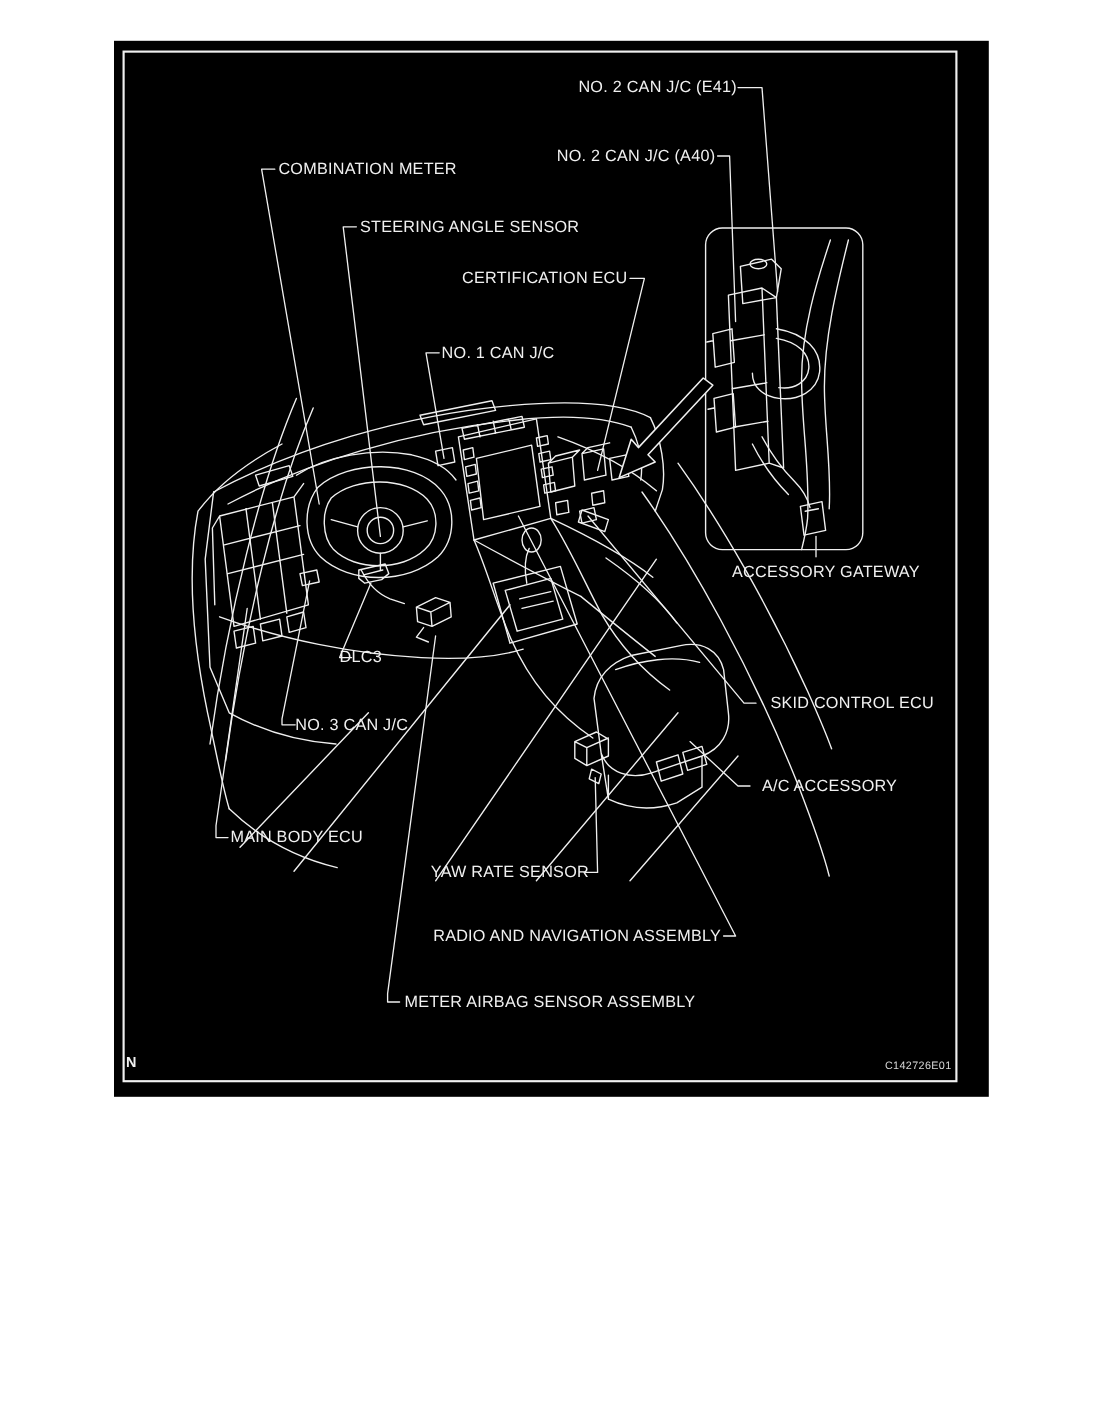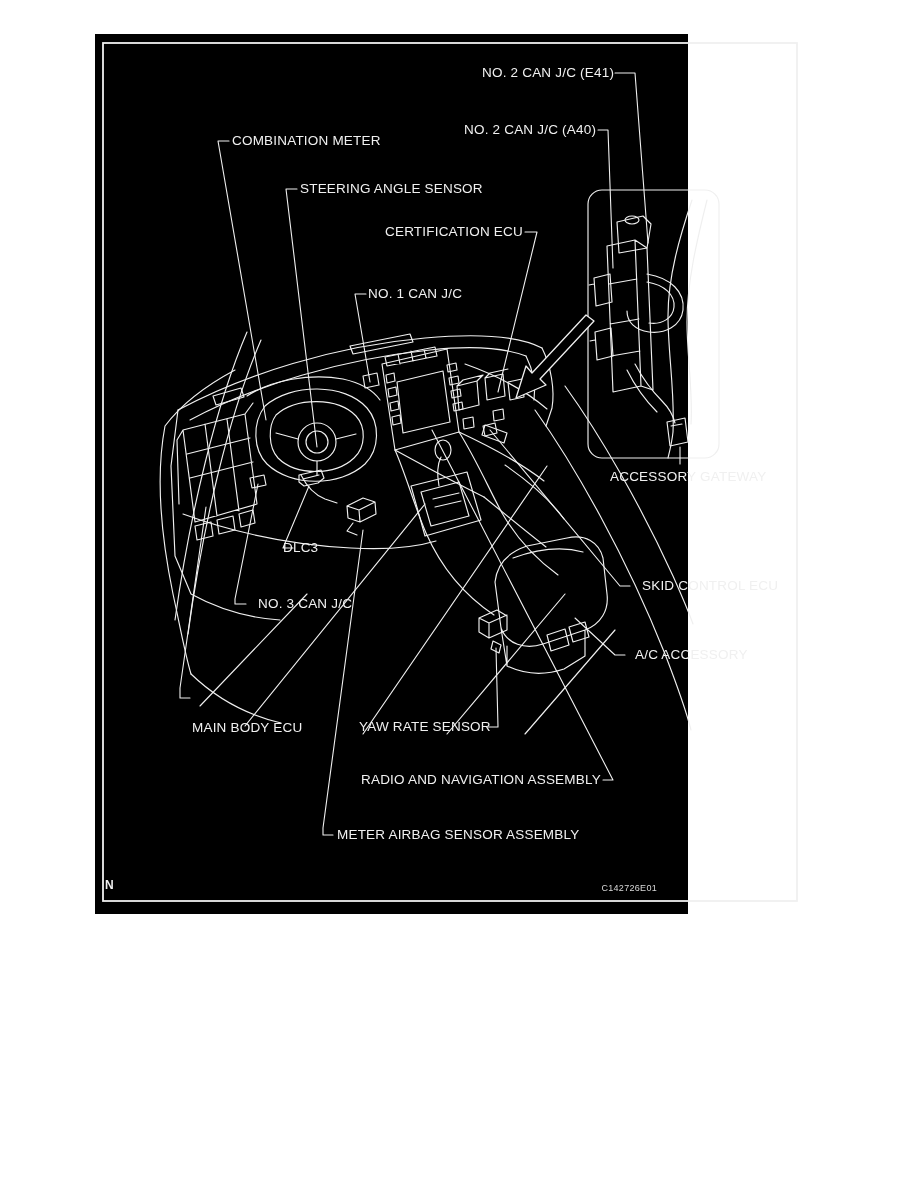--- a/index.html
+++ b/index.html
@@ -1,18 +1,18 @@
 <!DOCTYPE html>
 <html><head>
 <meta charset="utf-8">
 <style>
   html,body{margin:0;padding:0;background:#ffffff;}
   .page{position:relative;width:918px;height:1188px;background:#ffffff;overflow:hidden;
         font-family:"Liberation Sans", sans-serif;}
-  .figure{position:absolute;left:95px;top:34px;width:593px;height:880px;background:#000000;}
+  .figure{position:absolute;left:95px;top:34px;width:729px;height:880px;background:#000000;}
   .figure svg{position:absolute;left:0;top:0;}
   .lbl{position:absolute;color:#f0f0f0;font-size:13.5px;line-height:14px;white-space:nowrap;
        letter-spacing:0.2px;}
   .footer-mark{position:absolute;color:#f0f0f0;font-size:12px;font-weight:bold;line-height:12px;}
   .footer-code{position:absolute;color:#d8d8d8;font-size:9px;line-height:10px;letter-spacing:0.3px;}
 </style>
 </head>
 <body>
 
 <div class="page">
@@ -103,22 +103,22 @@
     <span class="lbl" style="left:387px;top:32px">NO. 2 CAN J/C (E41)</span>
     <span class="lbl" style="left:369px;top:89px">NO. 2 CAN J/C (A40)</span>
     <span class="lbl" style="left:137px;top:100px">COMBINATION METER</span>
     <span class="lbl" style="left:205px;top:148px">STEERING ANGLE SENSOR</span>
     <span class="lbl" style="left:290px;top:191px">CERTIFICATION ECU</span>
     <span class="lbl" style="left:273px;top:253px">NO. 1 CAN J/C</span>
     <span class="lbl" style="left:515px;top:436px">ACCESSORY GATEWAY</span>
     <span class="lbl" style="left:547px;top:545px">SKID CONTROL ECU</span>
     <span class="lbl" style="left:540px;top:614px">A/C ACCESSORY</span>
     <span class="lbl" style="left:188px;top:507px">DLC3</span>
-    <span class="lbl" style="left:163px;top:563px">NO. 3 CAN J/C</span>
-    <span class="lbl" style="left:97px;top:687px">MAIN BODY ECU</span>
+    <span class="lbl" style="left:151px;top:563px">NO. 3 CAN J/C</span>
+    <span class="lbl" style="left:97px;top:657px">MAIN BODY ECU</span>
     <span class="lbl" style="left:264px;top:686px">YAW RATE SENSOR</span>
     <span class="lbl" style="left:266px;top:739px">RADIO AND NAVIGATION ASSEMBLY</span>
     <span class="lbl" style="left:242px;top:794px">METER AIRBAG SENSOR ASSEMBLY</span>
 
     <span class="footer-mark" style="left:10px;top:845px">N</span>
     <span class="footer-code" style="right:31px;top:849px">C142726E01</span>
   </div>
 </div>
 
 </body></html>

